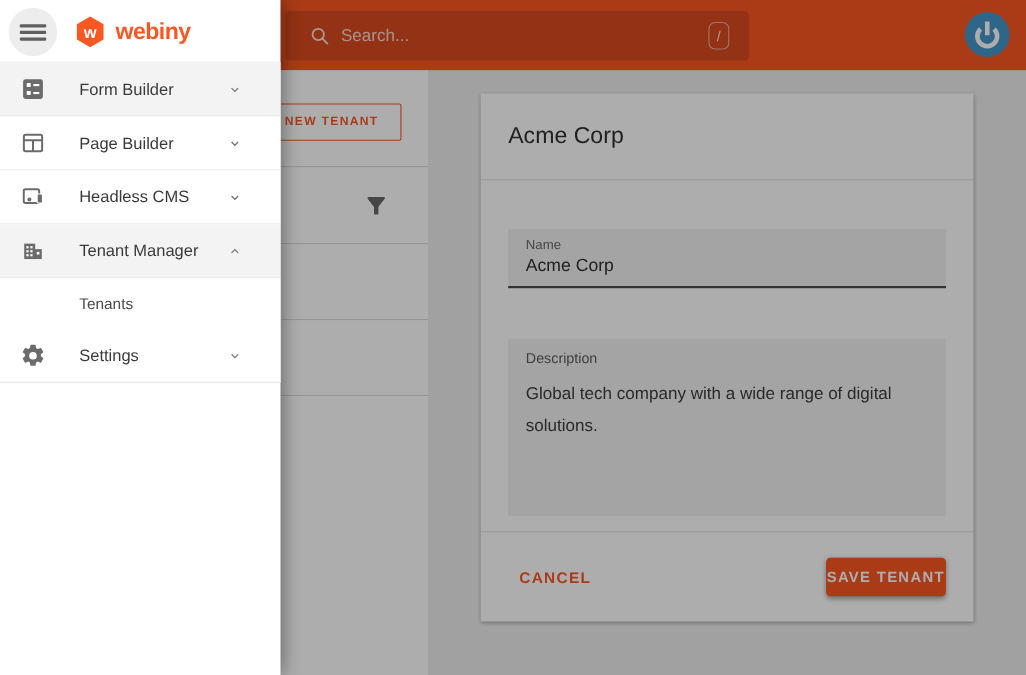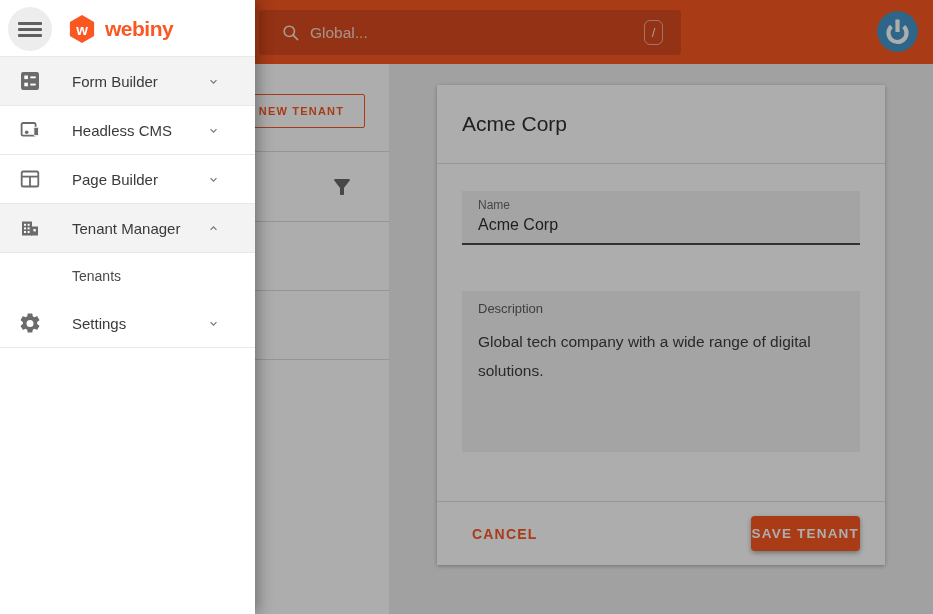--- a/index.html
+++ b/index.html
@@ -35,28 +35,28 @@
     font-weight:600; letter-spacing:1.2px; cursor:pointer; }
   .filter-btn { position:absolute; left:330px; top:111px; width:24px; height:24px;
     background:none; border:none; cursor:pointer; }
 
   
   .card { position:absolute; left:437px; top:21px; width:448px; height:480px;
     background:#fff; box-shadow:0 1px 4px rgba(0,0,0,0.3); }
   .card-header { height:79px; border-bottom:1px solid #e0e0e0; padding:27px 0 0 25px; }
   .card-title { font-size:21px; font-weight:400; color:#303030; }
   .field { position:relative; margin:0 25px; background:#f2f2f2; }
-  .field-name { margin-top:27px; height:54px; border-bottom:2px solid #4a4a4a; }
+  .field-name { margin-top:44px; height:54px; border-bottom:2px solid #4a4a4a; }
   .field-desc { margin-top:46px; height:161px; }
   .field-label { position:absolute; left:16px; top:7px; font-size:12px; color:#686868; }
   .field-desc .field-label { top:10px; font-size:13px; color:#5c5c5c; }
   .field-value { position:absolute; left:16px; top:25px; font-size:16px; color:#2e2e2e; }
   .field-textarea { position:absolute; left:16px; right:30px; top:36px;
     font-size:15.5px; line-height:29px; color:#3d3d3d; }
-  .card-footer { position:absolute; left:0; right:0; bottom:0; height:64px;
+  .card-footer { position:absolute; left:0; right:0; bottom:0; height:82px;
     border-top:1px solid #e0e0e0; display:flex; align-items:center;
     justify-content:space-between; padding:0 25px 0 35px; }
   .cancel-btn { background:none; border:none; color:#fa5723; font-size:14px;
     font-weight:600; letter-spacing:1.2px; font-family:"Liberation Sans",sans-serif;
     cursor:pointer; }
   .save-btn { height:35px; padding:0 1px; background:#fa5723; border:none;
     border-radius:4px; color:#fff; font-size:13.5px; font-weight:600;
     letter-spacing:1.2px; font-family:"Liberation Sans",sans-serif;
     box-shadow:0 2px 5px rgba(0,0,0,0.35); cursor:pointer; }
 
@@ -90,21 +90,21 @@
 <body>
 
 <div class="app">
 
   <header class="topbar">
     <div class="search">
       <svg class="search-icon" viewBox="0 0 24 24">
         <circle cx="10.5" cy="10.5" r="6.5" fill="none" stroke="rgba(255,255,255,0.85)" stroke-width="2"></circle>
         <line x1="15.3" y1="15.3" x2="21" y2="21" stroke="rgba(255,255,255,0.85)" stroke-width="2" stroke-linecap="round"></line>
       </svg>
-      <span class="search-ph">Global...</span>
+      <span class="search-ph">Search...</span>
       <span class="shortcut">/</span>
     </div>
     <div class="avatar">
       <svg viewBox="0 0 41 41">
         <circle cx="20.5" cy="20.5" r="20.5" fill="#4597cc"></circle>
         <circle cx="20.5" cy="22" r="9" fill="none" stroke="#ffffff" stroke-width="4.2" stroke-dasharray="42.7 13.8" transform="rotate(-46 20.5 22)"></circle>
         <line x1="20.5" y1="8.5" x2="20.5" y2="21" stroke="#ffffff" stroke-width="4.2"></line>
       </svg>
     </div>
   </header>
@@ -177,37 +177,37 @@
           <rect x="12.3" y="14.6" width="5.4" height="1.9" fill="#fff"></rect>
         </svg>
         <span class="mi-label">Form Builder</span>
         <svg class="mi-chevron" viewBox="0 0 24 24">
           <path d="M6.5 9.5 L12 15 L17.5 9.5" fill="none" stroke="#757575" stroke-width="2.2"></path>
         </svg>
       </div>
 
       <div class="menu-item bb">
         <svg class="mi-icon" viewBox="0 0 24 24">
+          <rect x="3.7" y="4.5" width="16.6" height="15" rx="1.6" fill="none" stroke="#6b6b6b" stroke-width="1.8"></rect>
+          <line x1="3.7" y1="9.6" x2="20.3" y2="9.6" stroke="#6b6b6b" stroke-width="1.8"></line>
+          <line x1="12" y1="9.6" x2="12" y2="19.5" stroke="#6b6b6b" stroke-width="1.8"></line>
+        </svg>
+        <span class="mi-label">Page Builder</span>
+        <svg class="mi-chevron" viewBox="0 0 24 24">
+          <path d="M6.5 9.5 L12 15 L17.5 9.5" fill="none" stroke="#757575" stroke-width="2.2"></path>
+        </svg>
+      </div>
+
+      <div class="menu-item bb">
+        <svg class="mi-icon" viewBox="0 0 24 24">
           <rect x="3.6" y="5" width="14" height="12.6" rx="1.6" fill="none" stroke="#6b6b6b" stroke-width="1.8"></rect>
           <rect x="15.8" y="9.3" width="4.8" height="8.3" rx="1" fill="#6b6b6b" stroke="#fff" stroke-width="1"></rect>
           <circle cx="8.7" cy="14.3" r="1.8" fill="#6b6b6b"></circle>
         </svg>
         <span class="mi-label">Headless CMS</span>
-        <svg class="mi-chevron" viewBox="0 0 24 24">
-          <path d="M6.5 9.5 L12 15 L17.5 9.5" fill="none" stroke="#757575" stroke-width="2.2"></path>
-        </svg>
-      </div>
-
-      <div class="menu-item bb">
-        <svg class="mi-icon" viewBox="0 0 24 24">
-          <rect x="3.7" y="4.5" width="16.6" height="15" rx="1.6" fill="none" stroke="#6b6b6b" stroke-width="1.8"></rect>
-          <line x1="3.7" y1="9.6" x2="20.3" y2="9.6" stroke="#6b6b6b" stroke-width="1.8"></line>
-          <line x1="12" y1="9.6" x2="12" y2="19.5" stroke="#6b6b6b" stroke-width="1.8"></line>
-        </svg>
-        <span class="mi-label">Page Builder</span>
         <svg class="mi-chevron" viewBox="0 0 24 24">
           <path d="M6.5 9.5 L12 15 L17.5 9.5" fill="none" stroke="#757575" stroke-width="2.2"></path>
         </svg>
       </div>
 
       <div class="menu-item hl bb">
         <svg class="mi-icon" viewBox="0 0 24 24">
           <rect x="4" y="5.5" width="10" height="14" fill="#6b6b6b"></rect>
           <rect x="13" y="10.5" width="7" height="9" fill="#6b6b6b"></rect>
           <rect x="6" y="7.8" width="2" height="2" fill="#fff"></rect>

